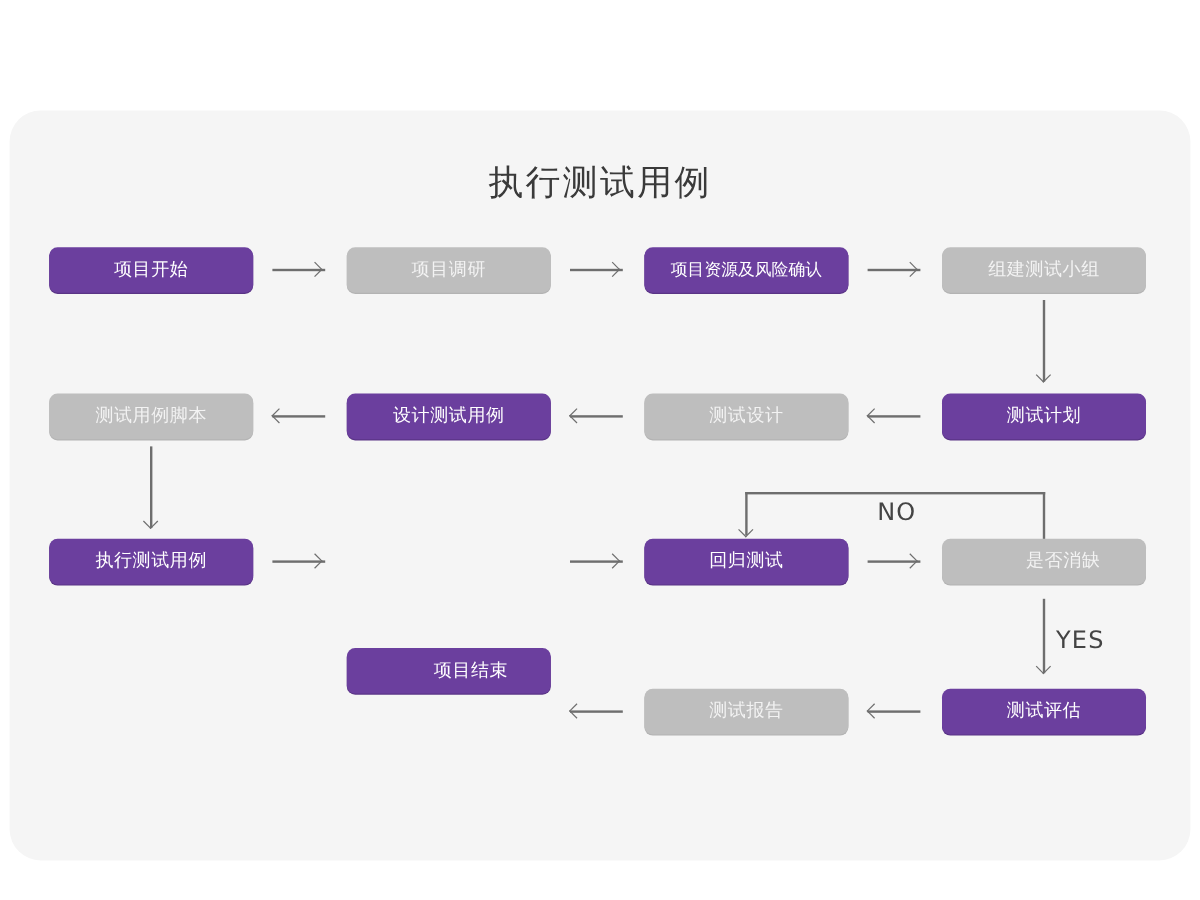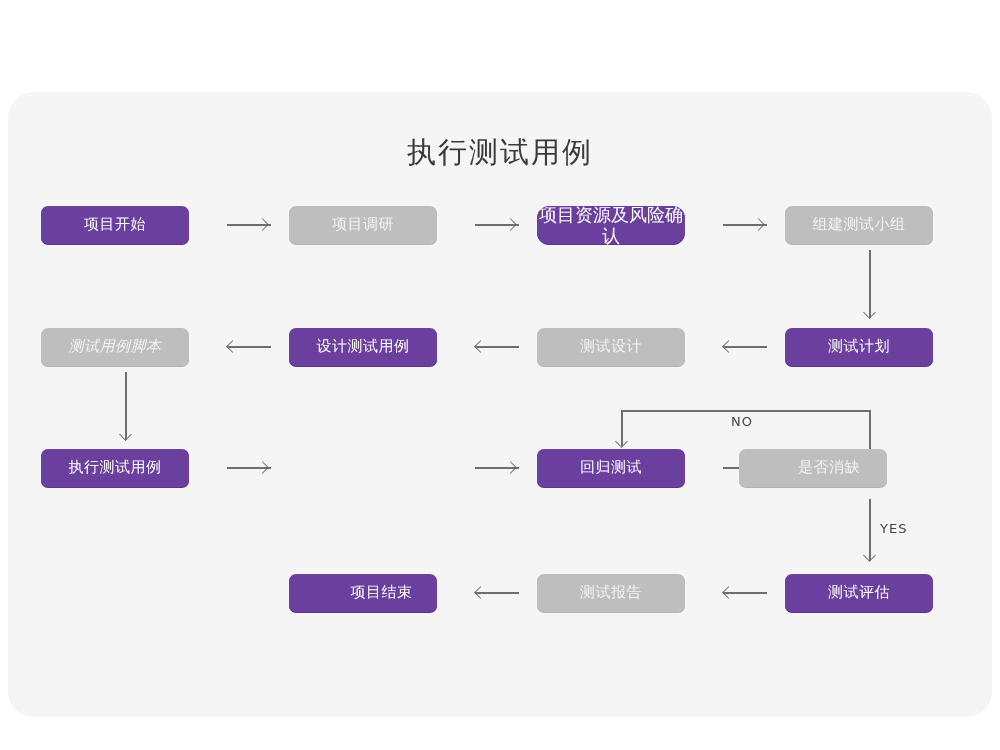--- a/index.html
+++ b/index.html
@@ -25,36 +25,36 @@
     text-align: center;
     font-size: 29px;
     letter-spacing: 2px;
     color: #3a3a3a;
     font-weight: 400;
   }
 
   
   .node {
     position: absolute;
-    width: 148px; height: 38px;
+    width: 170px; height: 38px;
     border-radius: 7px;
     display: flex;
     align-items: center;
     justify-content: center;
     text-align: center;
     line-height: 1.18;
     font-size: 15px;
     letter-spacing: 0.5px;
     color: #ffffff;
     user-select: none;
   }
   .node.purple { background: #6b3f9e; box-shadow: 0 1px 0 #5a3486; }
   .node.gray   { background: #bebebe; color: #f3f3f3; box-shadow: 0 1px 0 #b3b3b3; }
   .node.two-line { font-size: 14.5px; line-height: 1.28; }
-  .node.tight { font-size: 18px; letter-spacing: 0px; border-radius: 12px; }
+  .node.tight { font-size: 14px; letter-spacing: 0px; }
 
   
   .hline, .vline {
     position: absolute;
     background: #6e6e6e;
   }
   .hline { height: 1.6px; }
   .vline { width: 1.6px; }
   
   .ah {
@@ -62,21 +62,21 @@
     width: 9px; height: 9px;
     border-right: 1.6px solid #6e6e6e;
     border-bottom: 1.6px solid #6e6e6e;
   }
   .ah.right { transform: rotate(-45deg); }
   .ah.left  { transform: rotate(135deg); }
   .ah.down  { transform: rotate(45deg); }
 
   .edge-label {
     position: absolute;
-    font-size: 13px;
+    font-size: 20px;
     color: #444444;
     letter-spacing: 1px;
   }
 </style>
 </head>
 <body>
 
 <div id="stage">
 
   <div class="panel"></div>
@@ -96,21 +96,21 @@
   <div class="node purple tight" style="left:537px; top:206px;">项目资源及风险确认</div>
 
   <div class="hline" style="left:723px; top:224px; width:44px;"></div>
   <div class="ah right" style="left:754px; top:220px;"></div>
 
   <div class="node gray" style="left:785px; top:206px;text-align:right;">组建测试小组</div>
 
   <div class="vline" style="left:869px; top:250px; height:68px;"></div>
   <div class="ah down" style="left:865px; top:308px;"></div>
 
-  <div class="node gray" style="left:41px;  top:328px;font-style:italic;">测试用例脚本</div>
+  <div class="node gray" style="left:41px;  top:328px;">测试用例脚本</div>
 
   <div class="hline" style="left:227px; top:346px; width:44px;"></div>
   <div class="ah left" style="left:228px; top:342px;"></div>
 
   <div class="node purple" style="left:289px; top:328px;">设计测试用例</div>
 
   <div class="hline" style="left:475px; top:346px; width:44px;"></div>
   <div class="ah left" style="left:476px; top:342px;"></div>
 
   <div class="node gray" style="left:537px; top:328px;">测试设计</div>
@@ -136,27 +136,27 @@
 
 
   <div class="hline" style="left:475px; top:467px; width:44px;"></div>
   <div class="ah right" style="left:506px; top:463px;"></div>
 
   <div class="node purple" style="left:537px; top:449px;">回归测试</div>
 
   <div class="hline" style="left:723px; top:467px; width:44px;"></div>
   <div class="ah right" style="left:754px; top:463px;"></div>
 
-  <div class="node gray" style="left:739px; top:449px;padding-left:32px;">是否消缺</div>
+  <div class="node gray" style="left:785px; top:449px;padding-left:32px;">是否消缺</div>
 
   <div class="vline" style="left:869px; top:499px; height:62px;"></div>
   <div class="ah down" style="left:865px; top:551px;"></div>
   <div class="edge-label" style="left:880px; top:521px;">YES</div>
 
-  <div class="node purple" style="left:289px; top:574px;padding-left:37px;">项目结束</div>
+  <div class="node purple" style="left:289px; top:540px;padding-left:37px;">项目结束</div>
 
   <div class="hline" style="left:475px; top:592px; width:44px;"></div>
   <div class="ah left" style="left:476px; top:588px;"></div>
 
   <div class="node gray" style="left:537px; top:574px;">测试报告</div>
 
   <div class="hline" style="left:723px; top:592px; width:44px;"></div>
   <div class="ah left" style="left:724px; top:588px;"></div>
 
   <div class="node purple" style="left:785px; top:574px;">测试评估</div>

